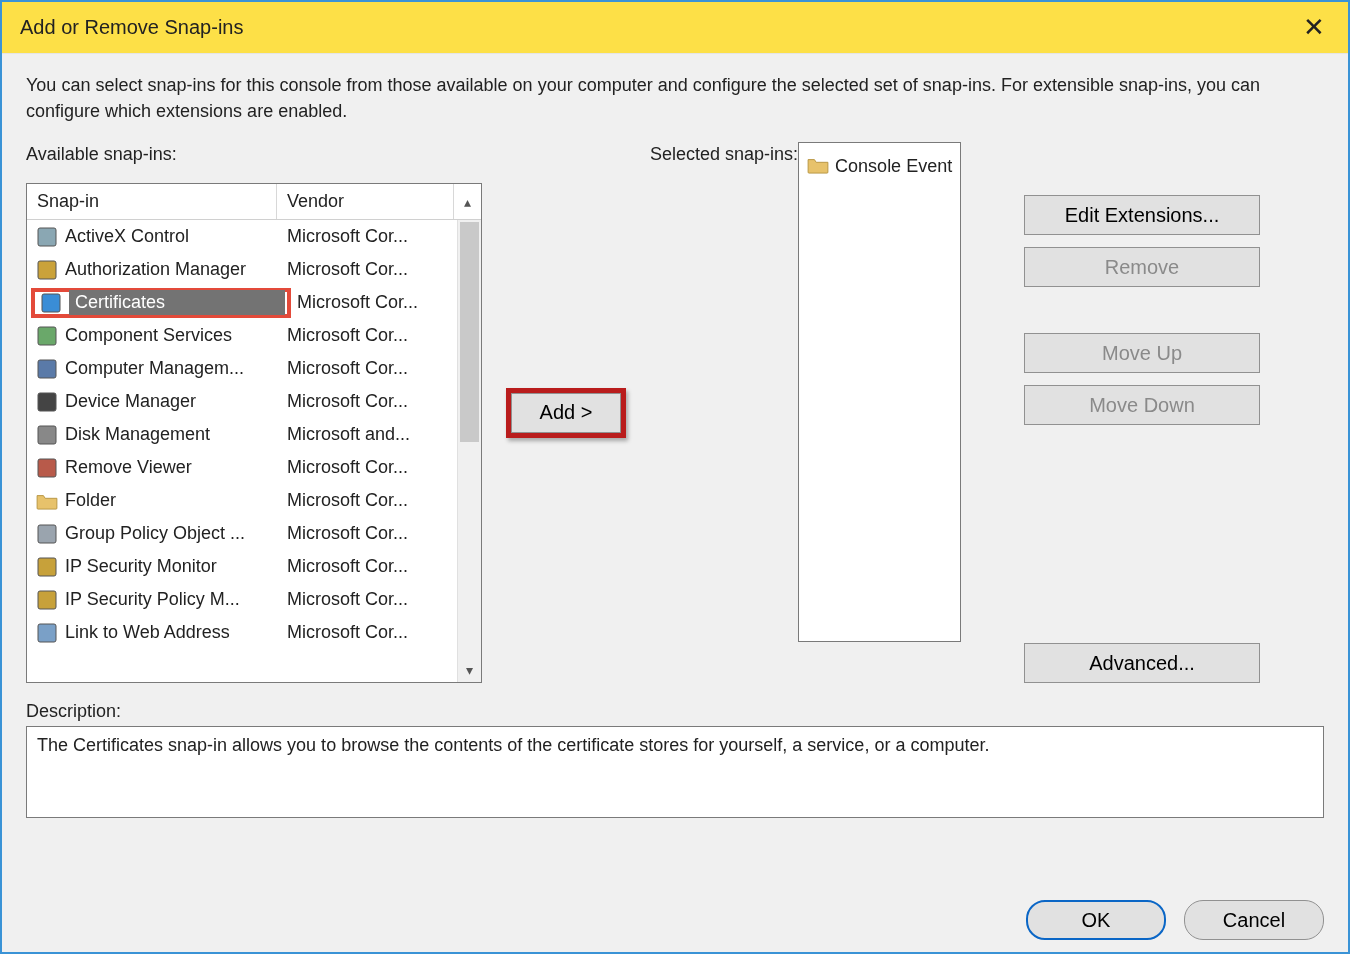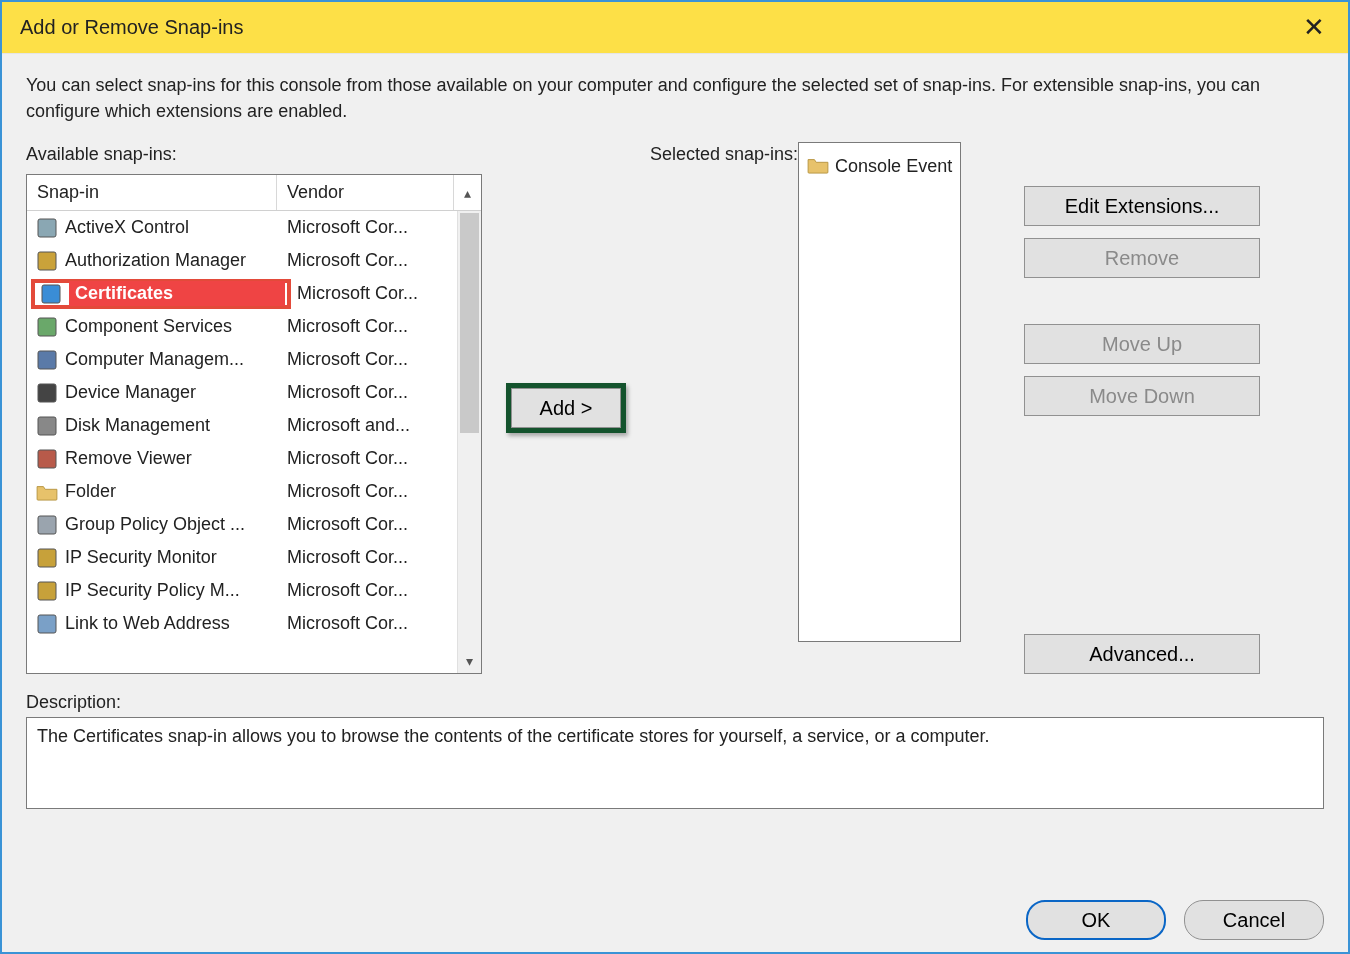--- a/index.html
+++ b/index.html
@@ -54,21 +54,21 @@
   .cols {
     display: flex;
     gap: 14px;
     align-items: stretch;
   }
   .col-left { flex: 0 0 456px; display:flex; flex-direction:column; }
   .col-mid  { flex: 0 0 140px; display:flex; align-items:center; justify-content:center; }
   .col-sel  { flex: 0 0 360px; display:flex; flex-direction:row; }
   .col-btns { flex: 0 0 240px; display:flex; flex-direction:column; gap:12px; padding-top:0; }
 
-  .section-label { font-size: 18px; margin-bottom: 9px; margin-top: 2px; }
+  .section-label { font-size: 18px; margin-bottom: 18px; margin-top: 2px; }
 
   .listview {
     background: #fff;
     border: 1px solid #7a7a7a;
     height: 500px;
     display: flex;
     flex-direction: column;
   }
   .lv-header {
     display: flex;
@@ -112,24 +112,23 @@
   .lv-row .icon {
     width: 24px; height:24px;
     margin: 0 6px 0 4px;
     display:flex; align-items:center; justify-content:center;
     flex:0 0 24px;
   }
   .lv-row .name { flex:0 0 216px; overflow:hidden; white-space:nowrap; text-overflow:ellipsis;}
   .lv-row .vendor { flex:1; overflow:hidden; white-space:nowrap; text-overflow:ellipsis; padding-left:6px;}
 
   .lv-row.selected .name {
-    background:#ef4444;
+    background:#737373;
     color:#fff;
     padding:2px 6px;
-    font-weight:bold;
   }
   .highlight-box {
     border: 4px solid #e34a3a;
     display: inline-flex;
     align-items: center;
     padding: 0 2px 0 0;
     height:30px;
   }
 
   
@@ -137,21 +136,21 @@
     background:#fff;
     border:1px solid #7a7a7a;
     height:500px;
     padding:8px;
   }
   .tree-row { display:flex; align-items:center; gap:6px; height:30px;}
   .tree-icon { width:22px; height:20px; }
 
   
   .add-wrap {
-    border: 5px solid #14532d;
+    border: 5px solid #b91c1c;
     padding: 0;
     display:inline-block;
     box-shadow: 2px 3px 4px rgba(0,0,0,0.3);
   }
   .btn {
     background:#e1e1e1;
     border:1px solid #919191;
     font-size:20px;
     height:40px;
     min-width:110px;

